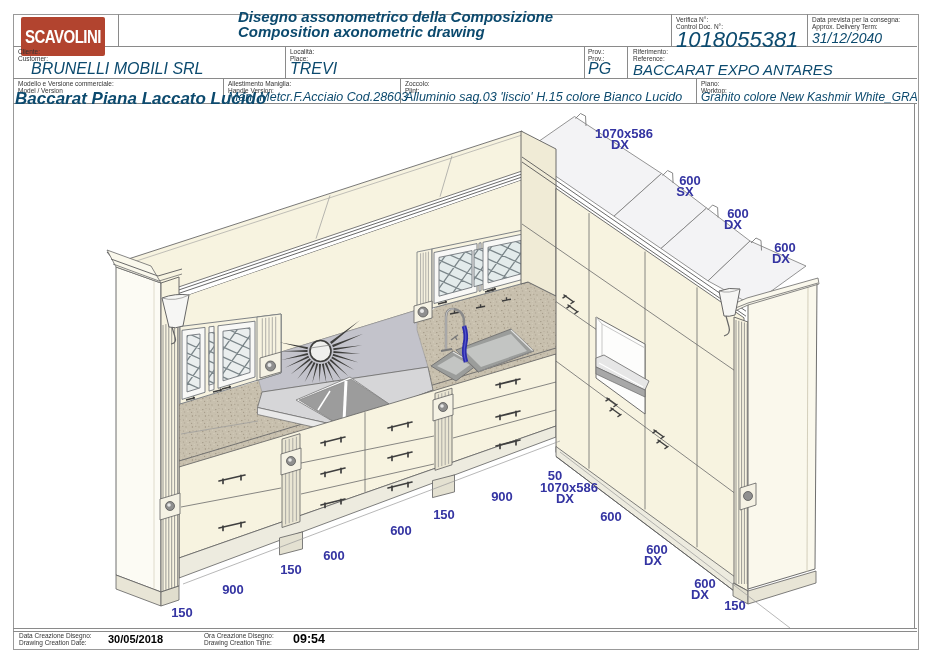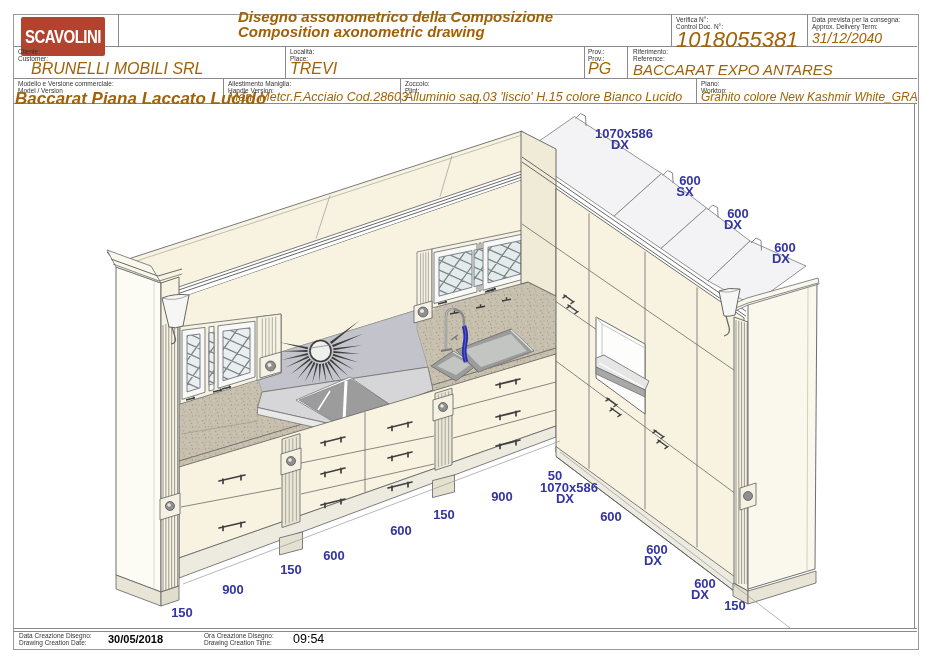--- a/index.html
+++ b/index.html
@@ -1,18 +1,18 @@
 <!DOCTYPE html>
 <html><head>
 <meta charset="utf-8">
 <style>
   html,body{margin:0;padding:0;background:#fff;}
   body{width:933px;height:662px;position:relative;font-family:"Liberation Sans",sans-serif;overflow:hidden;}
   .lbl{position:absolute;font-size:6.5px;color:#333;line-height:7px;white-space:nowrap;}
-  .val{position:absolute;font-style:italic;color:#a16207;white-space:nowrap;}
+  .val{position:absolute;font-style:italic;color:#0c4a6e;white-space:nowrap;}
   .ln{position:absolute;background:#8a8a8a;}
   .blue{fill:#3434a2;font-weight:bold;font-size:13px;font-family:"Liberation Sans",sans-serif;}
 </style>
 </head>
 <body>
 
 <div style="position:absolute;left:13px;top:14px;width:904px;height:634px;border:1px solid #999;"></div>
 
 <div class="ln" style="left:13px;top:46px;width:904px;height:1px;"></div>
 <div class="ln" style="left:13px;top:78px;width:904px;height:1px;"></div>
@@ -65,21 +65,21 @@
 
 <div class="lbl" style="left:701px;top:80px;">Piano:<br>Worktop:</div>
 <div class="val" style="left:701px;top:90px;font-size:12px;">Granito colore New Kashmir White_GRA</div>
 
 <div class="ln" style="left:13px;top:628px;width:904px;height:1px;"></div>
 <div class="ln" style="left:13px;top:631px;width:904px;height:1px;"></div>
 <div class="ln" style="left:914px;top:103px;width:1px;height:525px;"></div>
 <div class="lbl" style="left:19px;top:632px;">Data Creazione Disegno:<br>Drawing Creation Date:</div>
 <div style="position:absolute;left:108px;top:633px;font-weight:bold;font-size:11px;">30/05/2018</div>
 <div class="lbl" style="left:204px;top:632px;">Ora Creazione Disegno:<br>Drawing Creation Time:</div>
-<div style="position:absolute;left:293px;top:632px;font-weight:normal;font-size:12.5px;">09:54</div>
+<div style="position:absolute;left:293px;top:632px;font-weight:bold;font-size:12.5px;">09:54</div>
 
 <svg width="933" height="662" viewBox="0 0 933 662" style="position:absolute;left:0;top:0;" xmlns="http://www.w3.org/2000/svg">
 <defs>
 <pattern id="gran" width="13" height="11" patternUnits="userSpaceOnUse">
 <rect width="13" height="11" fill="#c8c0ae"></rect>
 <circle cx="1.5" cy="2" r="0.6" fill="#a59b89"></circle>
 <circle cx="4.6" cy="0.9" r="0.5" fill="#ddd6c5"></circle>
 <circle cx="7.8" cy="2.6" r="0.7" fill="#9c9280"></circle>
 <circle cx="11" cy="1.4" r="0.5" fill="#b1a794"></circle>
 <circle cx="2.6" cy="5" r="0.75" fill="#b4ab99"></circle>

